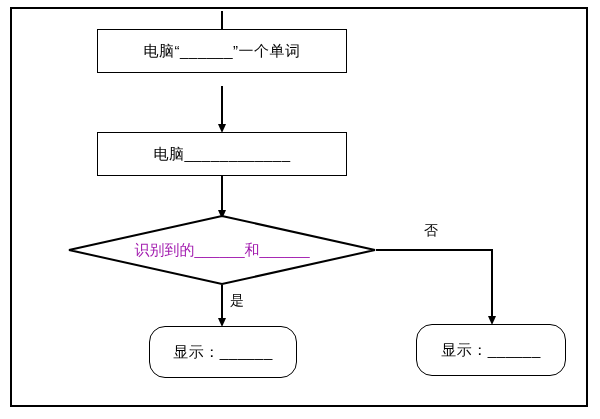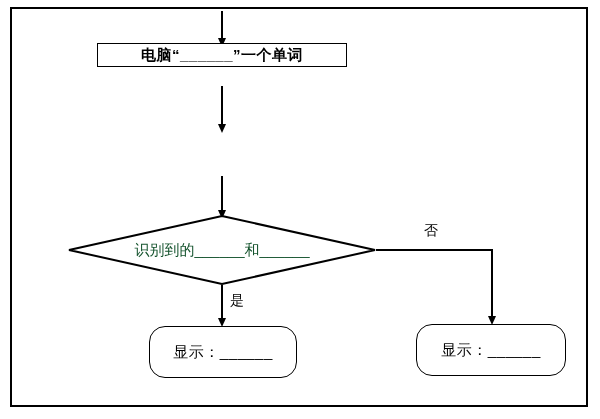--- a/index.html
+++ b/index.html
@@ -51,21 +51,21 @@
   .diamond-label {
     position: absolute;
     left: 0;
     top: 0;
     width: 100%;
     height: 100%;
     display: flex;
     align-items: center;
     justify-content: center;
     font-size: 15px;
-    color: #14532d;
+    color: #a21caf;
     white-space: nowrap;
     pointer-events: none;
   }
   .edge-label {
     position: absolute;
     font-size: 14px;
     color: #000000;
     white-space: nowrap;
   }
   .lines {
@@ -95,24 +95,27 @@
 
     <line x1="222" y1="86" x2="222" y2="130" stroke="#000000" stroke-width="2" marker-end="url(#arrow)"></line>
 
     <line x1="222" y1="176" x2="222" y2="216" stroke="#000000" stroke-width="2" marker-end="url(#arrow)"></line>
 
     <line x1="222" y1="285" x2="222" y2="324" stroke="#000000" stroke-width="2" marker-end="url(#arrow)"></line>
 
     <polyline points="376,250 492,250 492,322" fill="none" stroke="#000000" stroke-width="2" marker-end="url(#arrow)"></polyline>
   </svg>
 
-  <div class="node" style="left:97px; top:43px; width:250px; height:24px;font-weight:bold;">
+  <div class="node" style="left:97px; top:29px; width:250px; height:44px;">
     <span>电脑“______”一个单词</span>
   </div>
 
+  <div class="node" style="left:97px; top:132px; width:250px; height:44px;">
+    <span>电脑____________</span>
+  </div>
 
   <div class="diamond-wrap" style="left:68px; top:215px; width:308px; height:70px;">
     <svg width="308" height="70" viewBox="0 0 308 70">
       <polygon points="154,1 307,35 154,69 1,35" fill="#ffffff" stroke="#000000" stroke-width="2"></polygon>
     </svg>
     <div class="diamond-label">
       <span>识别到的______和______</span>
     </div>
   </div>
 

